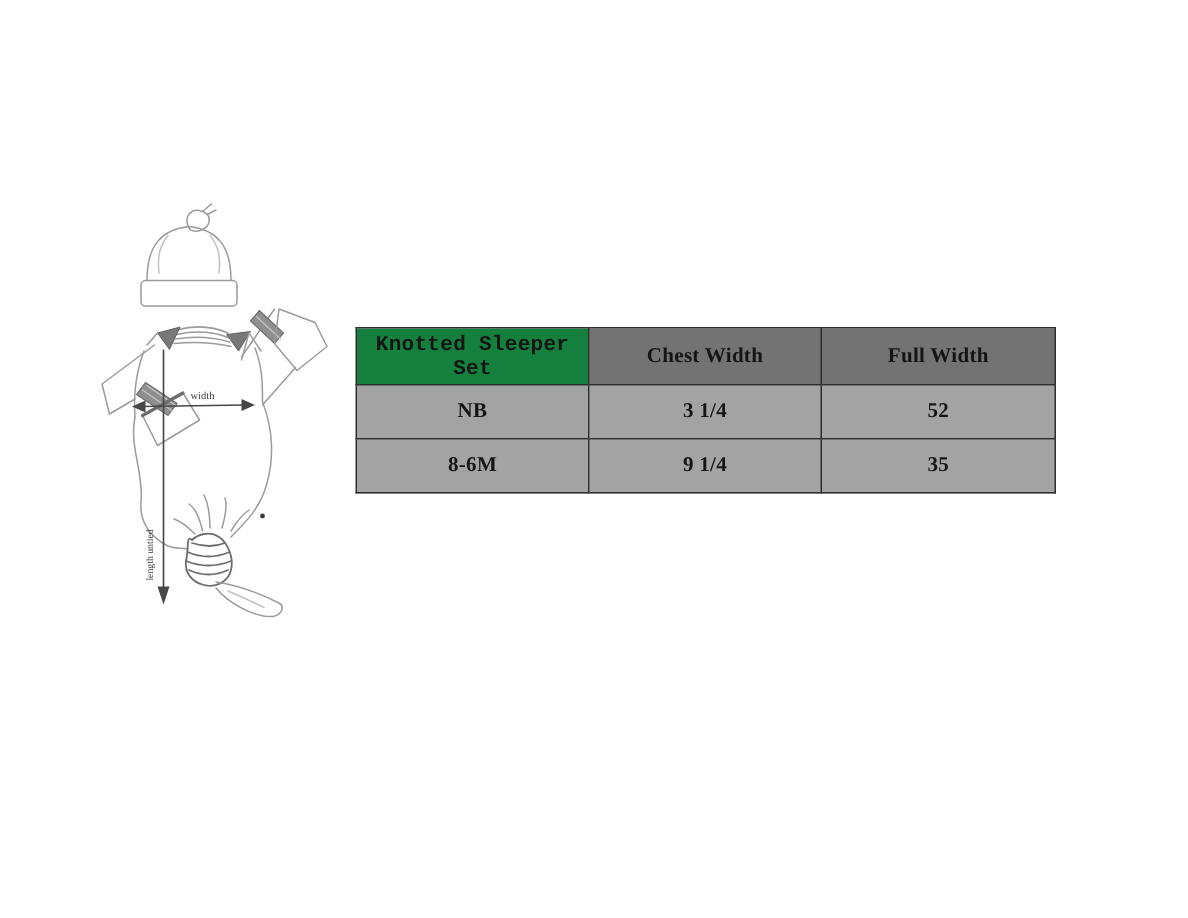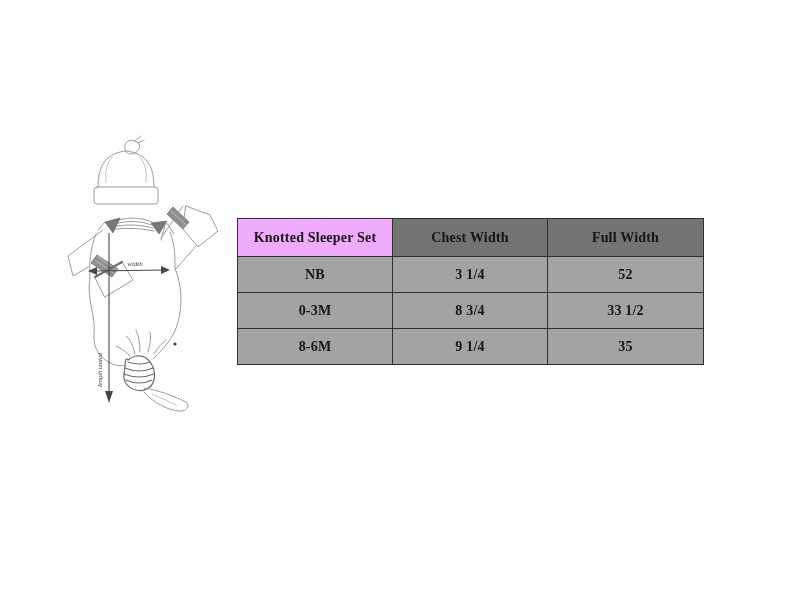--- a/index.html
+++ b/index.html
@@ -1,33 +1,33 @@
 <!DOCTYPE html>
 <html><head>
 <meta charset="utf-8">
 <style>
   html,body{margin:0;padding:0;background:#fff;}
   #canvas{
     position:relative;width:792px;height:612px;background:#ffffff;
     overflow:hidden;font-family:"Liberation Serif", serif;
   }
   
-  #art{position:absolute;left:40px;top:130px;width:220px;height:300px;font-style:italic;}
+  #art{position:absolute;left:40px;top:130px;width:220px;height:300px;}
   
   table.size-chart{
     position:absolute;left:237px;top:218px;width:466px;
     border-collapse:collapse;table-layout:fixed;
   }
   table.size-chart td,table.size-chart th{
     border:1px solid #2f2f2f;text-align:center;vertical-align:middle;
     font-family:"Liberation Serif", serif;font-weight:700;
     font-size:14px;color:#151515;letter-spacing:.2px;padding:0;
   }
   table.size-chart th{height:37px;background:#737373;}
-  table.size-chart th.primary{background:#f0abfc;}
+  table.size-chart th.primary{background:#15803d;font-family:Liberation Mono, monospace;}
   table.size-chart td{height:35px;background:#a3a3a3;}
   
   .ln{fill:none;stroke:#9b9b9b;stroke-width:1;stroke-linecap:round;stroke-linejoin:round;}
   .ln-light{fill:none;stroke:#c2c2c2;stroke-width:1;stroke-linecap:round;}
   .ln-dark{fill:none;stroke:#6e6e6e;stroke-width:1.2;stroke-linecap:round;stroke-linejoin:round;}
   .fill-dark{fill:#8f8f8f;stroke:#6e6e6e;stroke-width:.8;}
   .wedge{fill:#787878;stroke:#5a5a5a;stroke-width:.6;}
   .arrow{fill:none;stroke:#474747;stroke-width:1.1;}
   .arrowhead{fill:#474747;stroke:none;}
   .dim-label{font-family:"Liberation Serif", serif;font-size:7px;fill:#3c3c3c;}
@@ -125,25 +125,20 @@
         <th class="primary">Knotted Sleeper Set</th>
         <th>Chest Width</th>
         <th>Full Width</th>
       </tr>
       <tr>
         <td>NB</td>
         <td>3 1/4</td>
         <td>52</td>
       </tr>
       <tr>
-        <td>0-3M</td>
-        <td>8 3/4</td>
-        <td>33 1/2</td>
-      </tr>
-      <tr>
         <td>8-6M</td>
         <td>9 1/4</td>
         <td>35</td>
       </tr>
     </tbody>
   </table>
 
 </div>
 
 </body></html>

